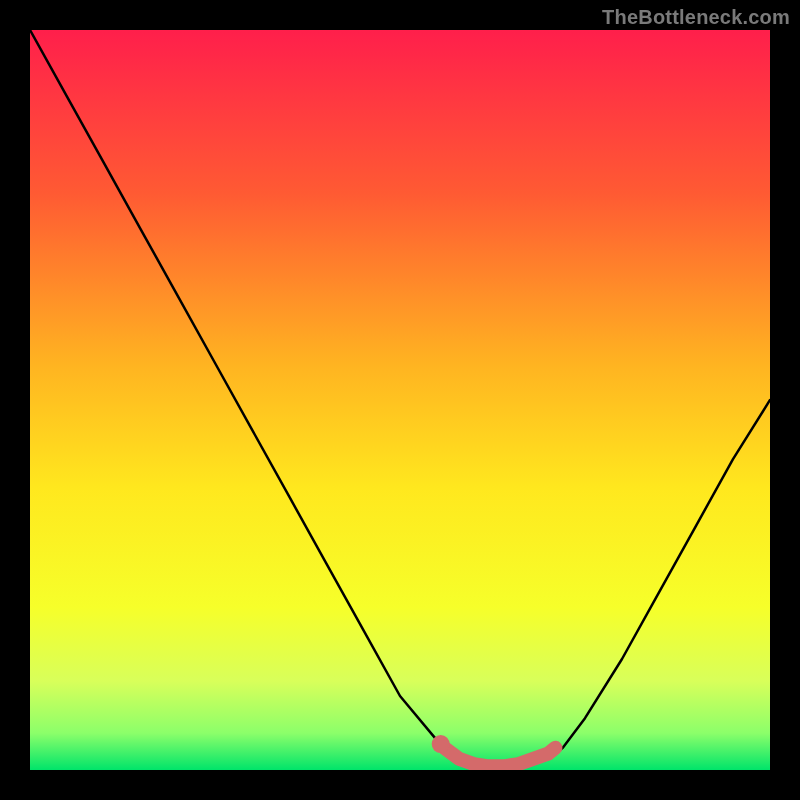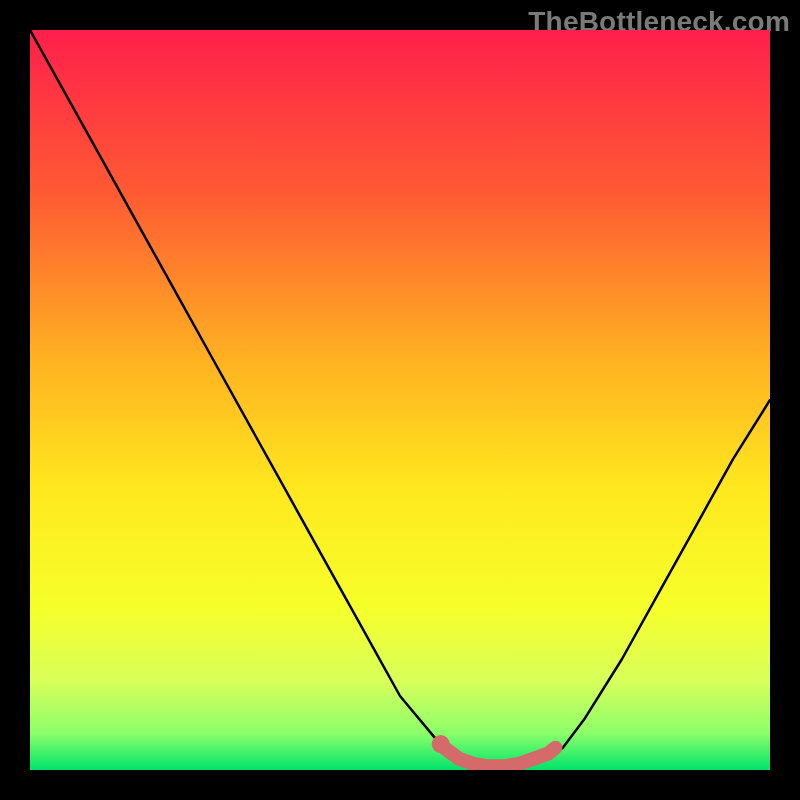--- a/index.html
+++ b/index.html
@@ -23,21 +23,21 @@
     left: 0; top: 0;
     width: 740px;
     height: 740px;
     display: block;
   }
   .watermark {
     position: absolute;
     top: 6px;
     right: 10px;
     font-family: Arial, Helvetica, sans-serif;
-    font-size: 28px;
+    font-size: 20px;
     font-weight: 600;
     color: #7a7a7a;
     letter-spacing: 0.2px;
     user-select: none;
   }
 </style>
 </head>
 <body>
 
 <div class="stage">

